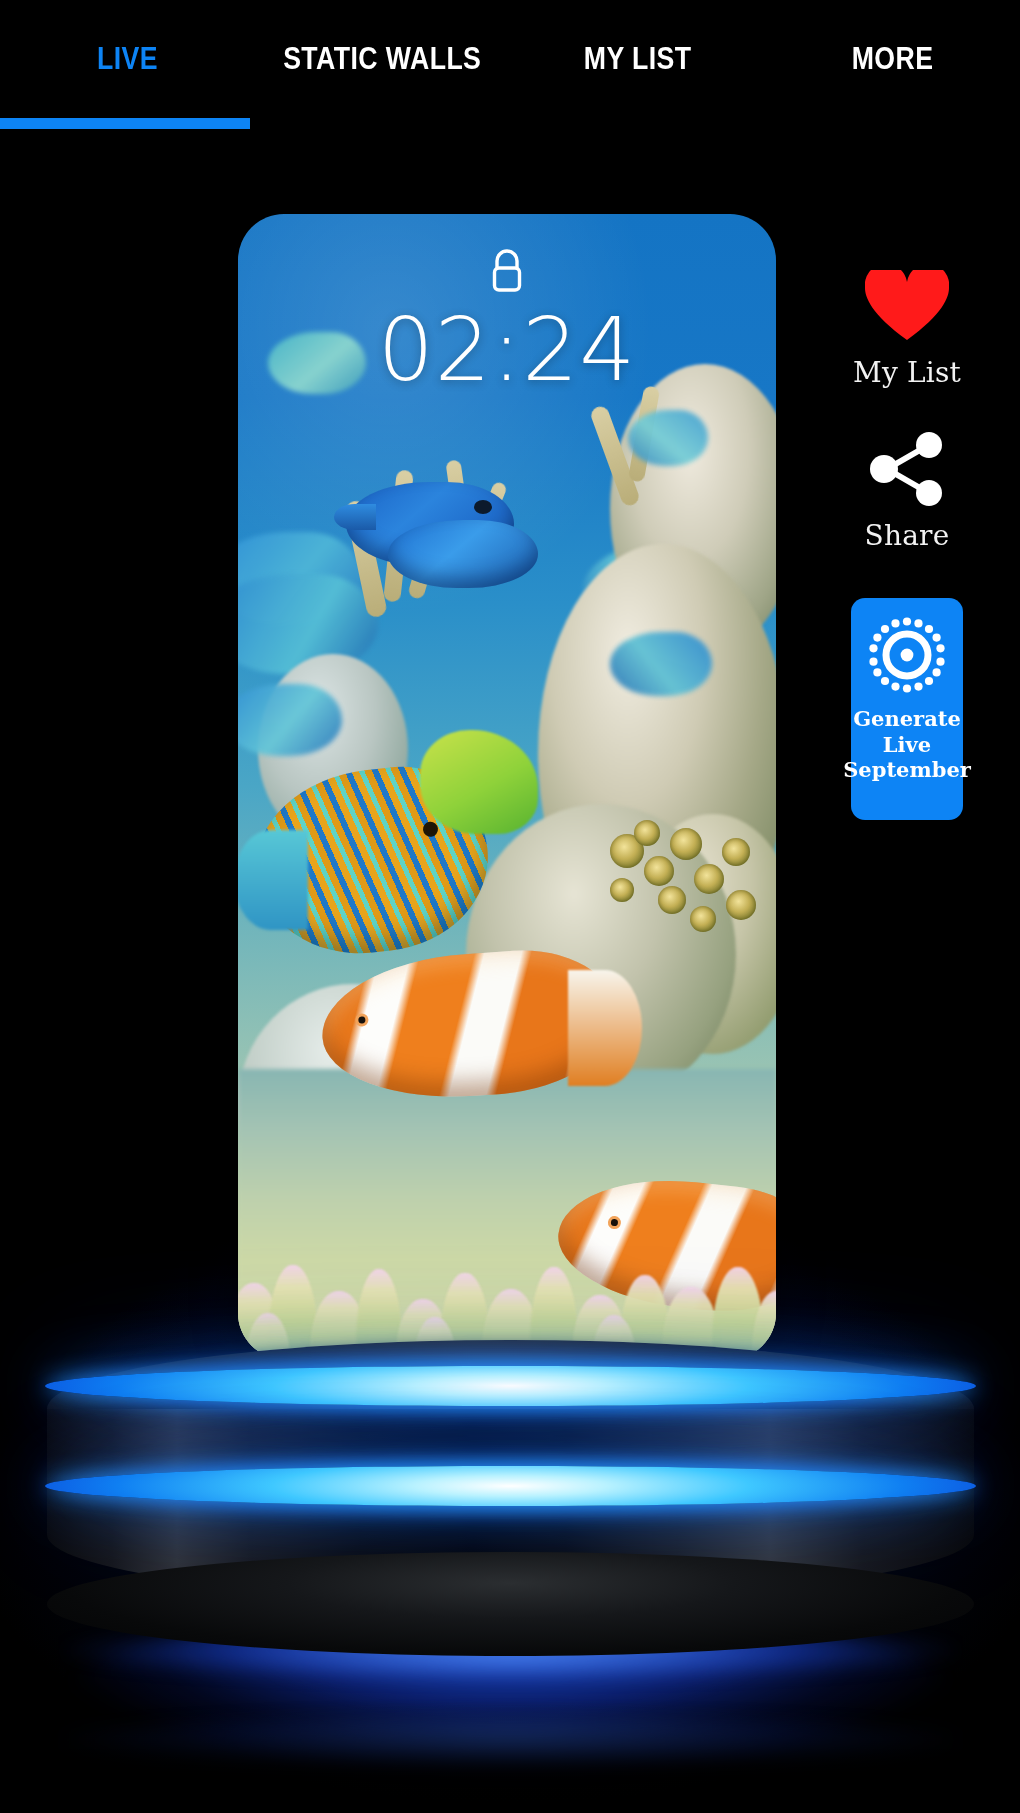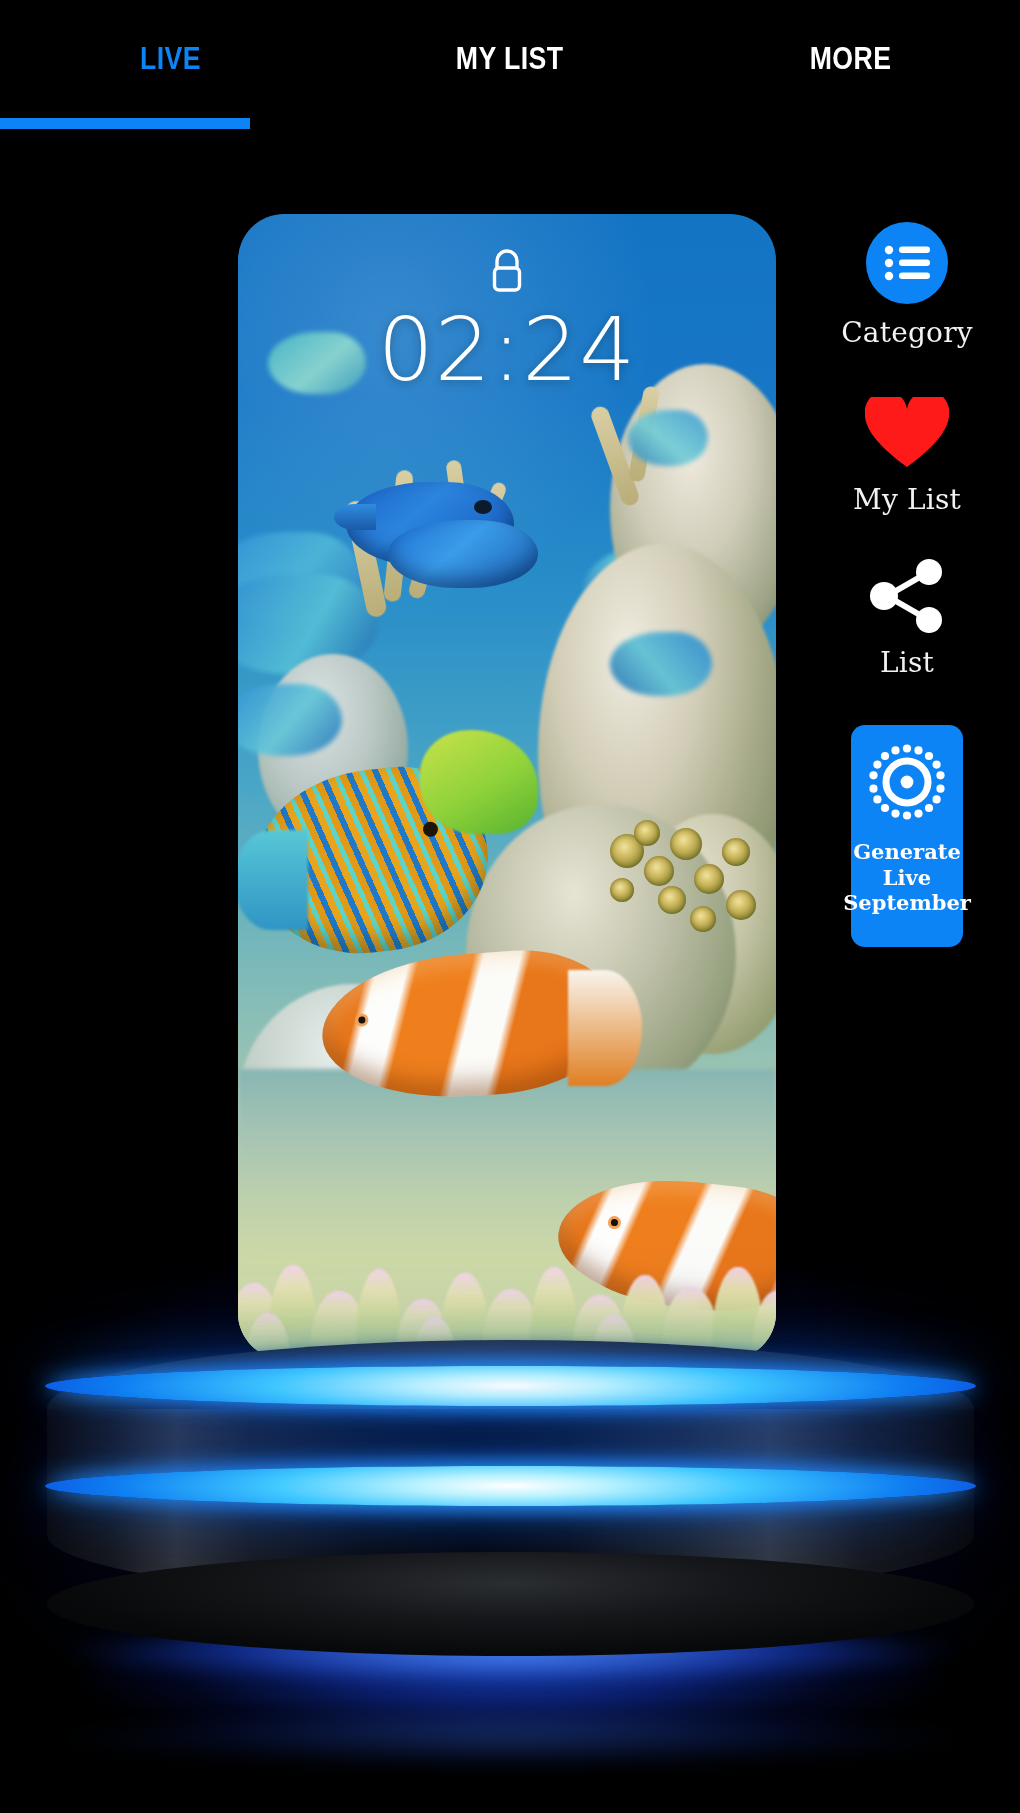--- a/index.html
+++ b/index.html
@@ -288,21 +288,21 @@
     display: flex;
     flex-direction: column;
     align-items: center;
     justify-content: flex-start;
     padding-top: 18px;
     cursor: pointer;
     user-select: none;
     border: none;
   }
   .gen-label {
-    margin-top: 18px;
+    margin-top: 12px;
     font-family: "DejaVu Serif", serif;
     font-weight: 700;
     font-size: 21px;
     line-height: 1.22;
     color: #ffffff;
     text-align: center;
   }
 
   
   .pedestal {
@@ -409,20 +409,23 @@
 <body>
 
 <div id="app">
 
   <div class="floor-glow"></div>
   <div class="floor-glow2"></div>
 
   <nav class="tabbar">
     <div class="tab active">
       <span class="tab-label">LIVE</span>
+    </div>
+    <div class="tab">
+      <span class="tab-label">STATIC WALLS</span>
     </div>
     <div class="tab">
       <span class="tab-label">MY LIST</span>
     </div>
     <div class="tab">
       <span class="tab-label">MORE</span>
     </div>
   </nav>
   <div class="tab-indicator"></div>
 
@@ -515,35 +518,20 @@
           <path d="M11 21 V14 a10 10 0 0 1 20 0 V21" stroke="#ffffff" stroke-width="3.4" fill="none" stroke-linecap="round"></path>
           <rect x="8.5" y="21" width="25" height="22" rx="4.5" stroke="#ffffff" stroke-width="3.4" fill="none"></rect>
         </svg>
       </div>
       <div class="clock-time">02:24</div>
     </div>
   </div>
 
   <div class="rail">
 
-    <div class="rail-item">
-      <div class="rail-icon-wrap">
-        <div class="cat-circle">
-          <svg width="50" height="42" viewBox="0 0 50 42" aria-hidden="true">
-            <circle cx="7" cy="8" r="4.2" fill="#fff"></circle>
-            <circle cx="7" cy="21" r="4.2" fill="#fff"></circle>
-            <circle cx="7" cy="34" r="4.2" fill="#fff"></circle>
-            <rect x="17" y="4.6" width="31" height="6.4" rx="3.2" fill="#fff"></rect>
-            <rect x="17" y="17.6" width="31" height="6.4" rx="3.2" fill="#fff"></rect>
-            <rect x="17" y="30.6" width="31" height="6.4" rx="3.2" fill="#fff"></rect>
-          </svg>
-        </div>
-      </div>
-      <div class="rail-label">Category</div>
-    </div>
 
     <div class="gap-a"></div>
 
     <div class="rail-item">
       <div class="rail-icon-wrap">
         <svg width="84" height="74" viewBox="0 0 84 74" aria-hidden="true">
           <path d="M42 70 C 6 44, 0 27, 0 18 A18 18 0 0 1 42 12 A18 18 0 0 1 84 18 C 84 27, 78 44, 42 70 Z" fill="#ff1a1a"></path>
         </svg>
       </div>
       <div class="rail-label">My List</div>
@@ -554,21 +542,21 @@
     <div class="rail-item">
       <div class="rail-icon-wrap">
         <svg width="84" height="76" viewBox="0 0 84 76" aria-hidden="true">
           <line x1="22" y1="38" x2="62" y2="15" stroke="#ffffff" stroke-width="6" stroke-linecap="round"></line>
           <line x1="22" y1="38" x2="62" y2="61" stroke="#ffffff" stroke-width="6" stroke-linecap="round"></line>
           <circle cx="19" cy="38" r="14" fill="#ffffff"></circle>
           <circle cx="64" cy="14" r="13" fill="#ffffff"></circle>
           <circle cx="64" cy="62" r="13" fill="#ffffff"></circle>
         </svg>
       </div>
-      <div class="rail-label">List</div>
+      <div class="rail-label">Share</div>
     </div>
 
     <div class="gap-c"></div>
 
     <div class="gen-btn">
       <svg width="78" height="78" viewBox="0 0 78 78" aria-hidden="true">
         <g fill="#ffffff">
           <circle cx="39" cy="5.5" r="4.1"></circle>
             <circle cx="50.5" cy="7.4" r="4.1"></circle>
           <circle cx="61" cy="13" r="4.1"></circle>

